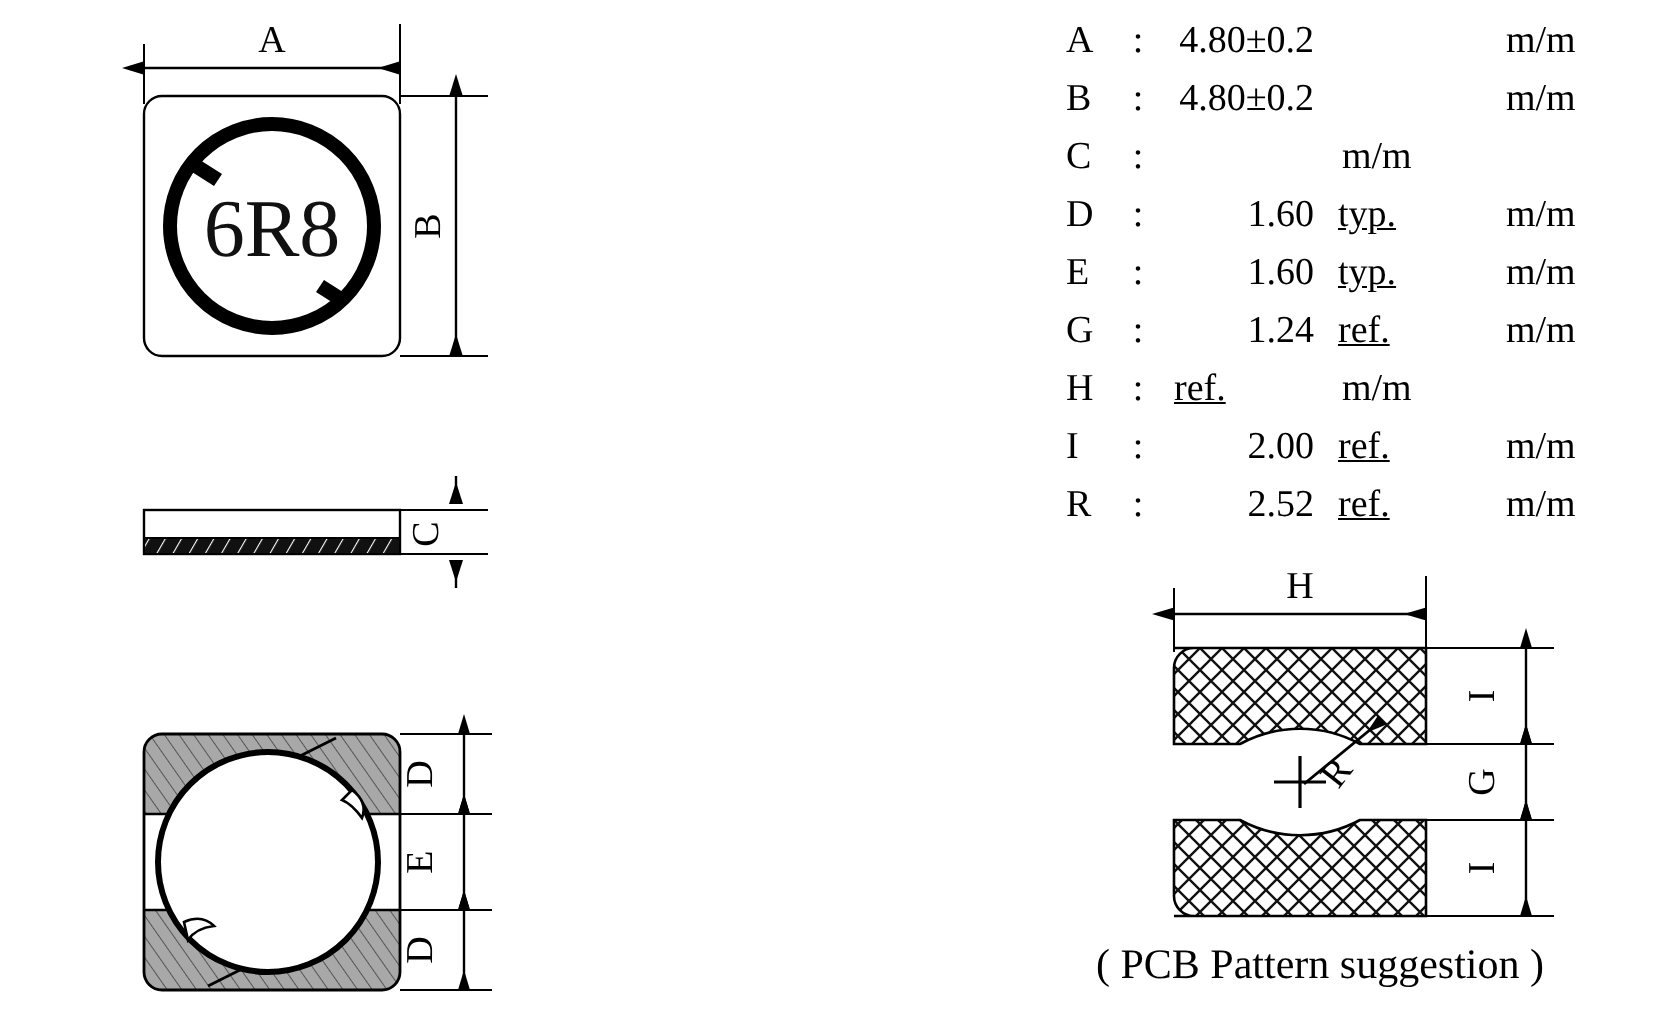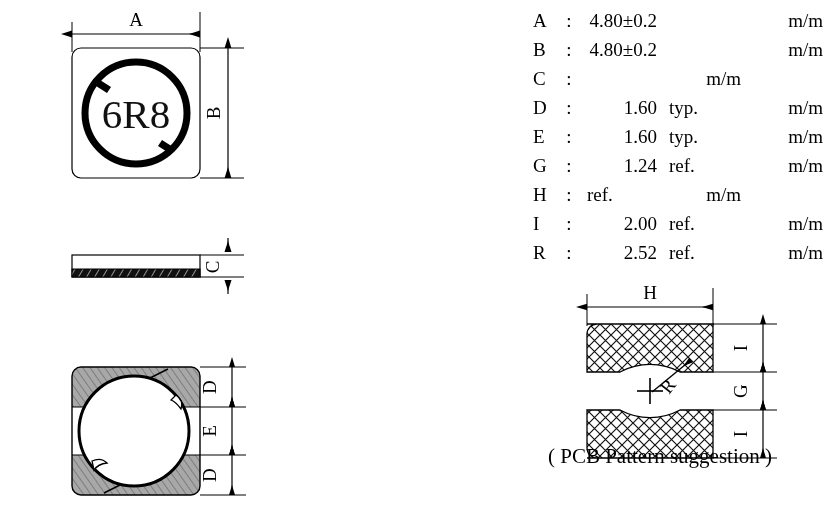--- a/index.html
+++ b/index.html
@@ -21,26 +21,26 @@
   .spec-row{
     display:flex;align-items:baseline;
     height:29px;
     font-size:19px;
     line-height:29px;
     white-space:nowrap;
   }
   .spec-sym{width:26px;text-align:left;}
   .spec-colon{width:20px;text-align:center;}
   .spec-val{width:78px;text-align:right;padding-right:4px;}
-  .spec-note{width:62px;text-align:left;padding-left:8px;}
-  .spec-unit{width:70px;text-align:right;padding-left:22px;}
+  .spec-note{width:62px;text-align:left;padding-left:8px;text-decoration:underline;}
+  .spec-unit{width:70px;text-align:left;padding-left:22px;}
 
   
   #pcb-caption{
-    position:absolute;left:548px;top:444px;
+    position:absolute;left:548px;top:470px;
     font-size:21px;white-space:nowrap;
   }
 
   svg{display:block;}
   .ln{stroke:#000;fill:none;}
   .dimtxt{font-family:"Liberation Serif","DejaVu Serif",serif;font-size:19px;fill:#000;}
 </style>
 </head>
 <body>
 

